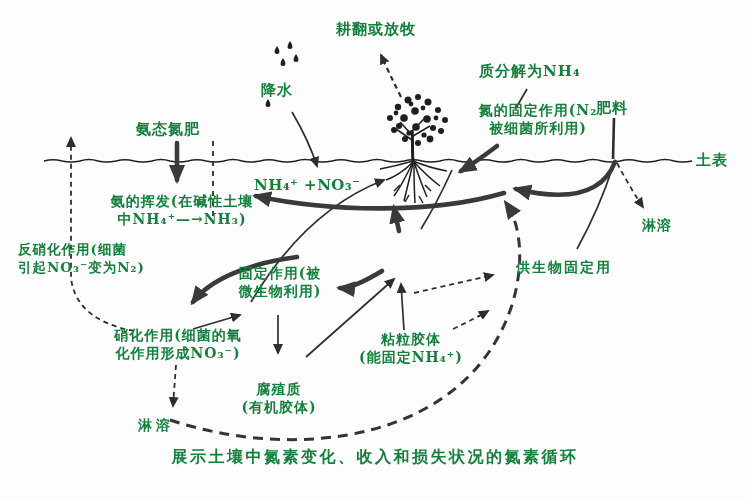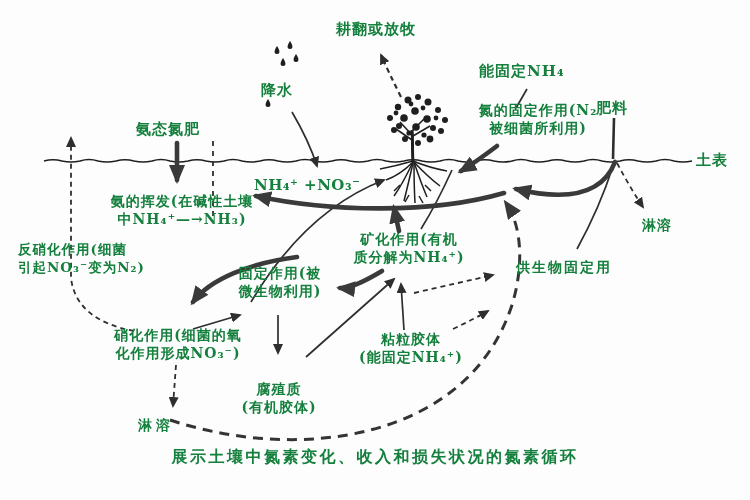--- a/index.html
+++ b/index.html
@@ -123,33 +123,31 @@
       <path marker-end="url(#m-s)" d="M617,163 Q632,191 643,207"></path>
       <path marker-end="url(#m-s)" d="M176,365 L173,406"></path>
       <path marker-end="url(#m-s)" d="M414,293 Q458,283 493,275"></path>
       <path marker-end="url(#m-s)" d="M453,329 Q476,318 488,311"></path>
       <path stroke-dasharray="5 5" d="M213,141 L213,222"></path>
       <path marker-end="url(#m-b)" stroke="#343434" stroke-width="3" stroke-dasharray="10 7" d="M170,420 C300,463 468,440 512,305 C524,266 522,226 506,203"></path>
     </g>
   </svg>
 
   <div class="lbl fs15" style="left:336px;top:20px;">耕翻或放牧</div>
-  <div class="lbl fs15" style="left:479px;top:62px;">能固定NH₄</div>
+  <div class="lbl fs15" style="left:479px;top:62px;">质分解为NH₄</div>
   <div class="lbl fs15" style="left:261px;top:81px;">降水</div>
   <div class="lbl fs15" style="left:136px;top:120px;">氨态氮肥</div>
   <div class="lbl fs15" style="left:596px;top:99px;">肥料</div>
   <div class="lbl fs15" style="left:696px;top:151px;">土表</div>
   <div class="lbl fs15" style="left:254px;top:176px;letter-spacing:0.5px;">NH₄⁺ +NO₃⁻</div>
   <div class="lbl ctr" style="left:96px;top:192px;width:172px;">氨的挥发(在碱性土壤
 中NH₄⁺—→NH₃)</div>
   <div class="lbl ctr" style="left:452px;top:101px;width:172px;">氮的固定作用(N₂
 被细菌所利用)</div>
   <div class="lbl" style="left:642px;top:216px;">淋溶</div>
-  <div class="lbl ctr" style="left:345px;top:230px;width:128px;">矿化作用(有机
-质分解为NH₄⁺)</div>
   <div class="lbl" id="bio-fixation-label" style="left:516px;top:247px;margin-top:11px;">供生物固定用</div>
   <div class="lbl fs13" style="left:18px;top:241px;width:140px;">反硝化作用(细菌
 引起NO₃⁻变为N₂)</div>
   <div class="lbl ctr" style="left:228px;top:264px;width:104px;">固定作用(被
 微生物利用)</div>
   <div class="lbl ctr" style="left:348px;top:330px;width:126px;">粘粒胶体
 (能固定NH₄⁺)</div>
   <div class="lbl ctr" style="left:101px;top:326px;width:154px;">硝化作用(细菌的氧
 化作用形成NO₃⁻)</div>
   <div class="lbl ctr" style="left:234px;top:360px;width:90px;margin-top:20px;">腐殖质

